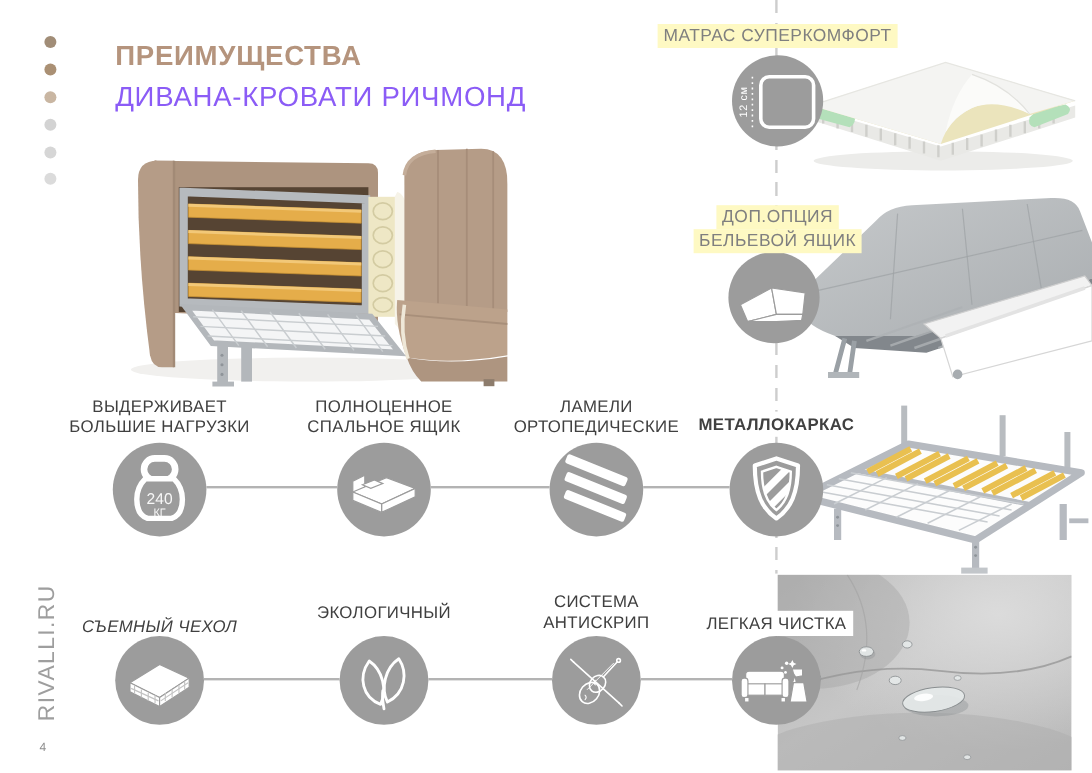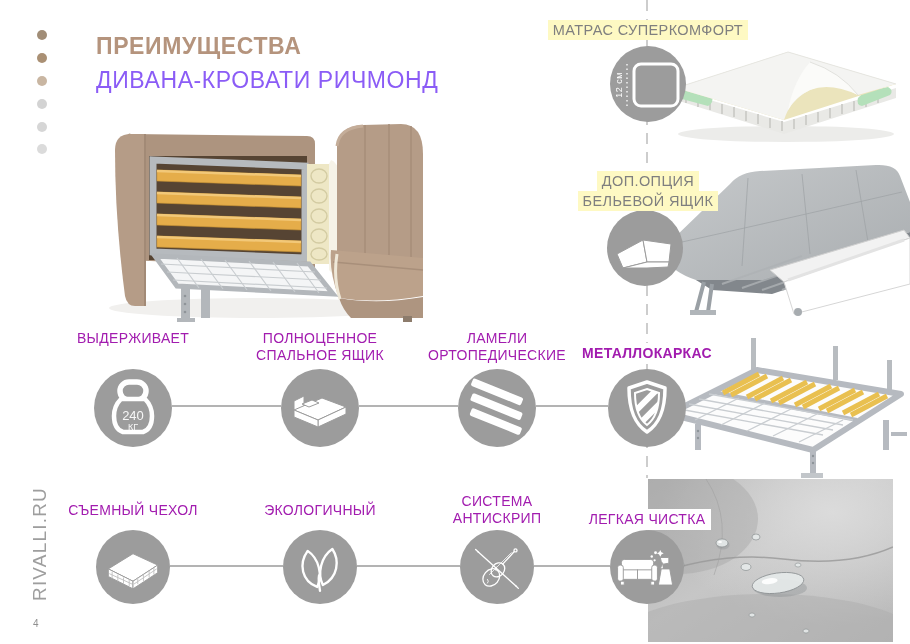--- a/index.html
+++ b/index.html
@@ -13,21 +13,21 @@
   .title2{left:96px;top:67px;font-size:23px;font-weight:normal;letter-spacing:.6px;color:#8b5cf6;}
   .dot{width:10px;height:10px;border-radius:50%;left:37px;}
   
   .vdash{left:646px;top:0;width:2px;height:478px;z-index:0;
     background:repeating-linear-gradient(180deg,#cdcdcd 0 11px,transparent 11px 19px);}
   
   .sec-label{left:508px;width:280px;text-align:center;font-size:14.5px;color:#7f7f7f;
     letter-spacing:.4px;z-index:4;line-height:18px;}
   .sec-label span{background:#fef9c3;padding:1px 5px;display:inline-block;}
   
-  .f-label{width:220px;text-align:center;font-size:14px;line-height:16.5px;color:#a21caf;
+  .f-label{width:220px;text-align:center;font-size:14px;line-height:16.5px;color:#404040;
     letter-spacing:.3px;z-index:4;}
   .bg-white{background:#ffffff;padding:2px 6px;display:inline-block;}
   
   .circle{border-radius:50%;background:#9c9c9c;z-index:3;display:flex;align-items:center;justify-content:center;}
   .c78{width:78px;height:78px;}
   .c76{width:76px;height:76px;}
   .c74{width:74px;height:74px;}
   
   .hline{height:2px;background:#b3b3b3;z-index:1;}
   .photo{z-index:1;}
@@ -159,20 +159,21 @@
     <g fill="#ffffff" stroke="#9c9c9c" stroke-width="1">
       <polygon points="10,44 36,30 40,52 16,58"></polygon>
       <polygon points="36,30 64,34 62,52 40,52"></polygon>
       <polygon points="16,58 40,52 62,52 61,57 40,58"></polygon>
     </g>
   </svg>
 </div>
 
 <div class="abs f-label" style="left:23px;top:330px;">
   <div>ВЫДЕРЖИВАЕТ</div>
+  <div>БОЛЬШИЕ НАГРУЗКИ</div>
 </div>
 <div class="abs f-label" style="left:210px;top:330px;">
   <div>ПОЛНОЦЕННОЕ</div>
   <div>СПАЛЬНОЕ ЯЩИК</div>
 </div>
 <div class="abs f-label" style="left:387px;top:330px;">
   <div>ЛАМЕЛИ</div>
   <div>ОРТОПЕДИЧЕСКИЕ</div>
 </div>
 <div class="abs f-label" style="left:537px;top:343px;font-weight:bold;">
@@ -255,21 +256,21 @@
   <rect x="146" y="141" width="22" height="5" fill="#c2c6ca"></rect>
   <rect x="40" y="92" width="6" height="26" fill="#b6bac0"></rect>
   <rect x="228" y="88" width="6" height="30" fill="#b6bac0"></rect>
   <rect x="236" y="100" width="16" height="4" fill="#b6bac0"></rect>
   <circle cx="158" cy="124" r="1.2" fill="#8e9499"></circle>
     <circle cx="158" cy="131" r="1.2" fill="#8e9499"></circle>
   <circle cx="43" cy="99" r="1.2" fill="#8e9499"></circle>
     <circle cx="43" cy="106" r="1.2" fill="#8e9499"></circle>
 </svg>
 
-<div class="abs f-label" style="left:23px;top:502px;">
+<div class="abs f-label" style="left:23px;top:514px;font-style:italic;">
   <div>СЪЕМНЫЙ ЧЕХОЛ</div>
 </div>
 <div class="abs f-label" style="left:210px;top:502px;">
   <div>ЭКОЛОГИЧНЫЙ</div>
 </div>
 <div class="abs f-label" style="left:387px;top:493px;line-height:17px;">
   <div>СИСТЕМА</div>
   <div>АНТИСКРИП</div>
 </div>
 <div class="abs f-label" style="left:537px;top:509px;">

